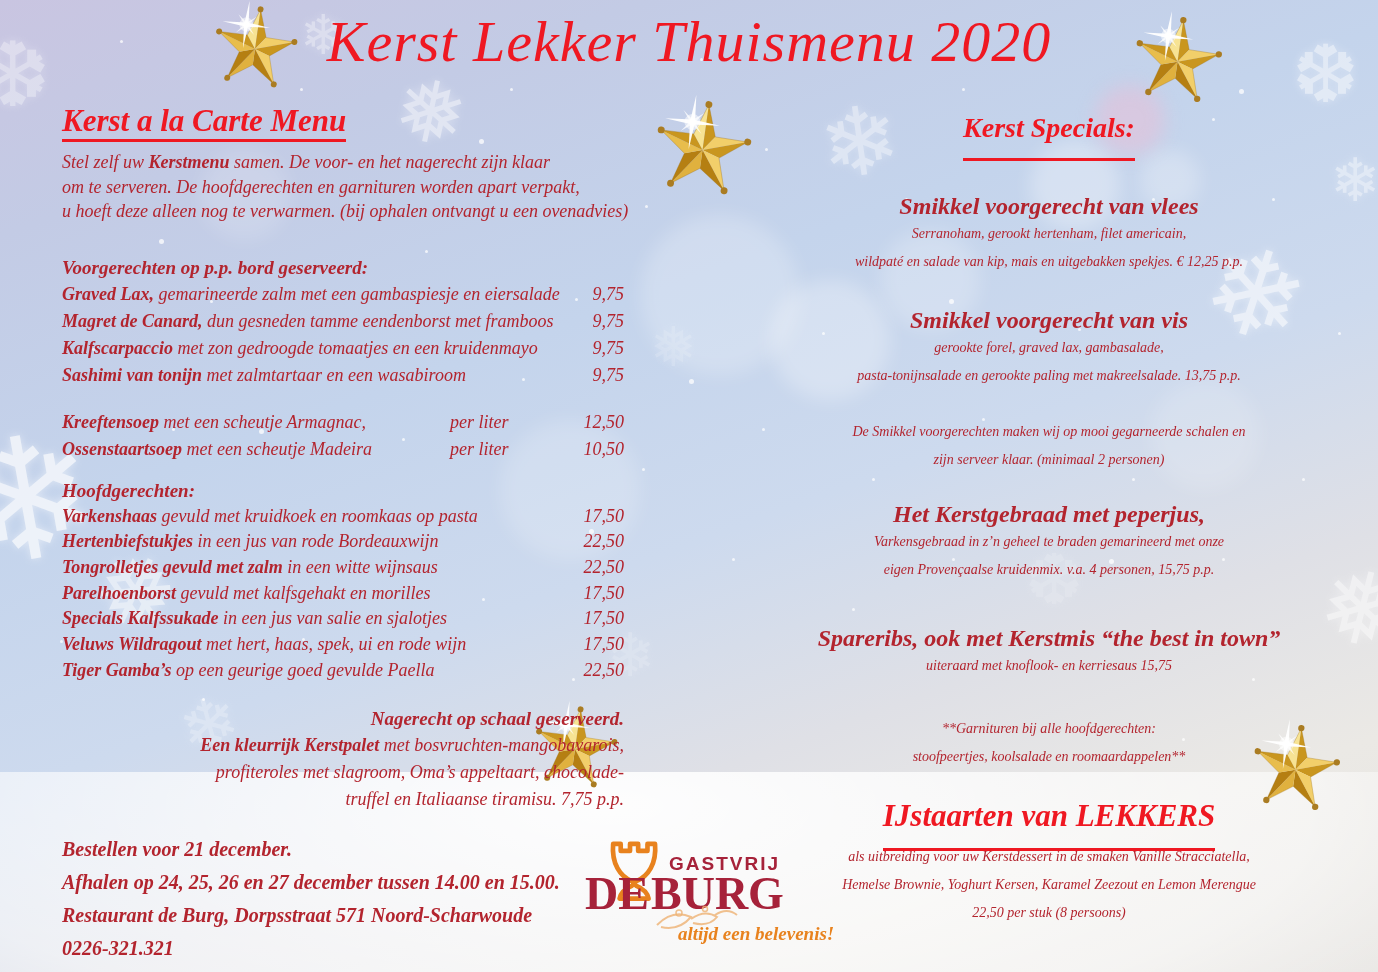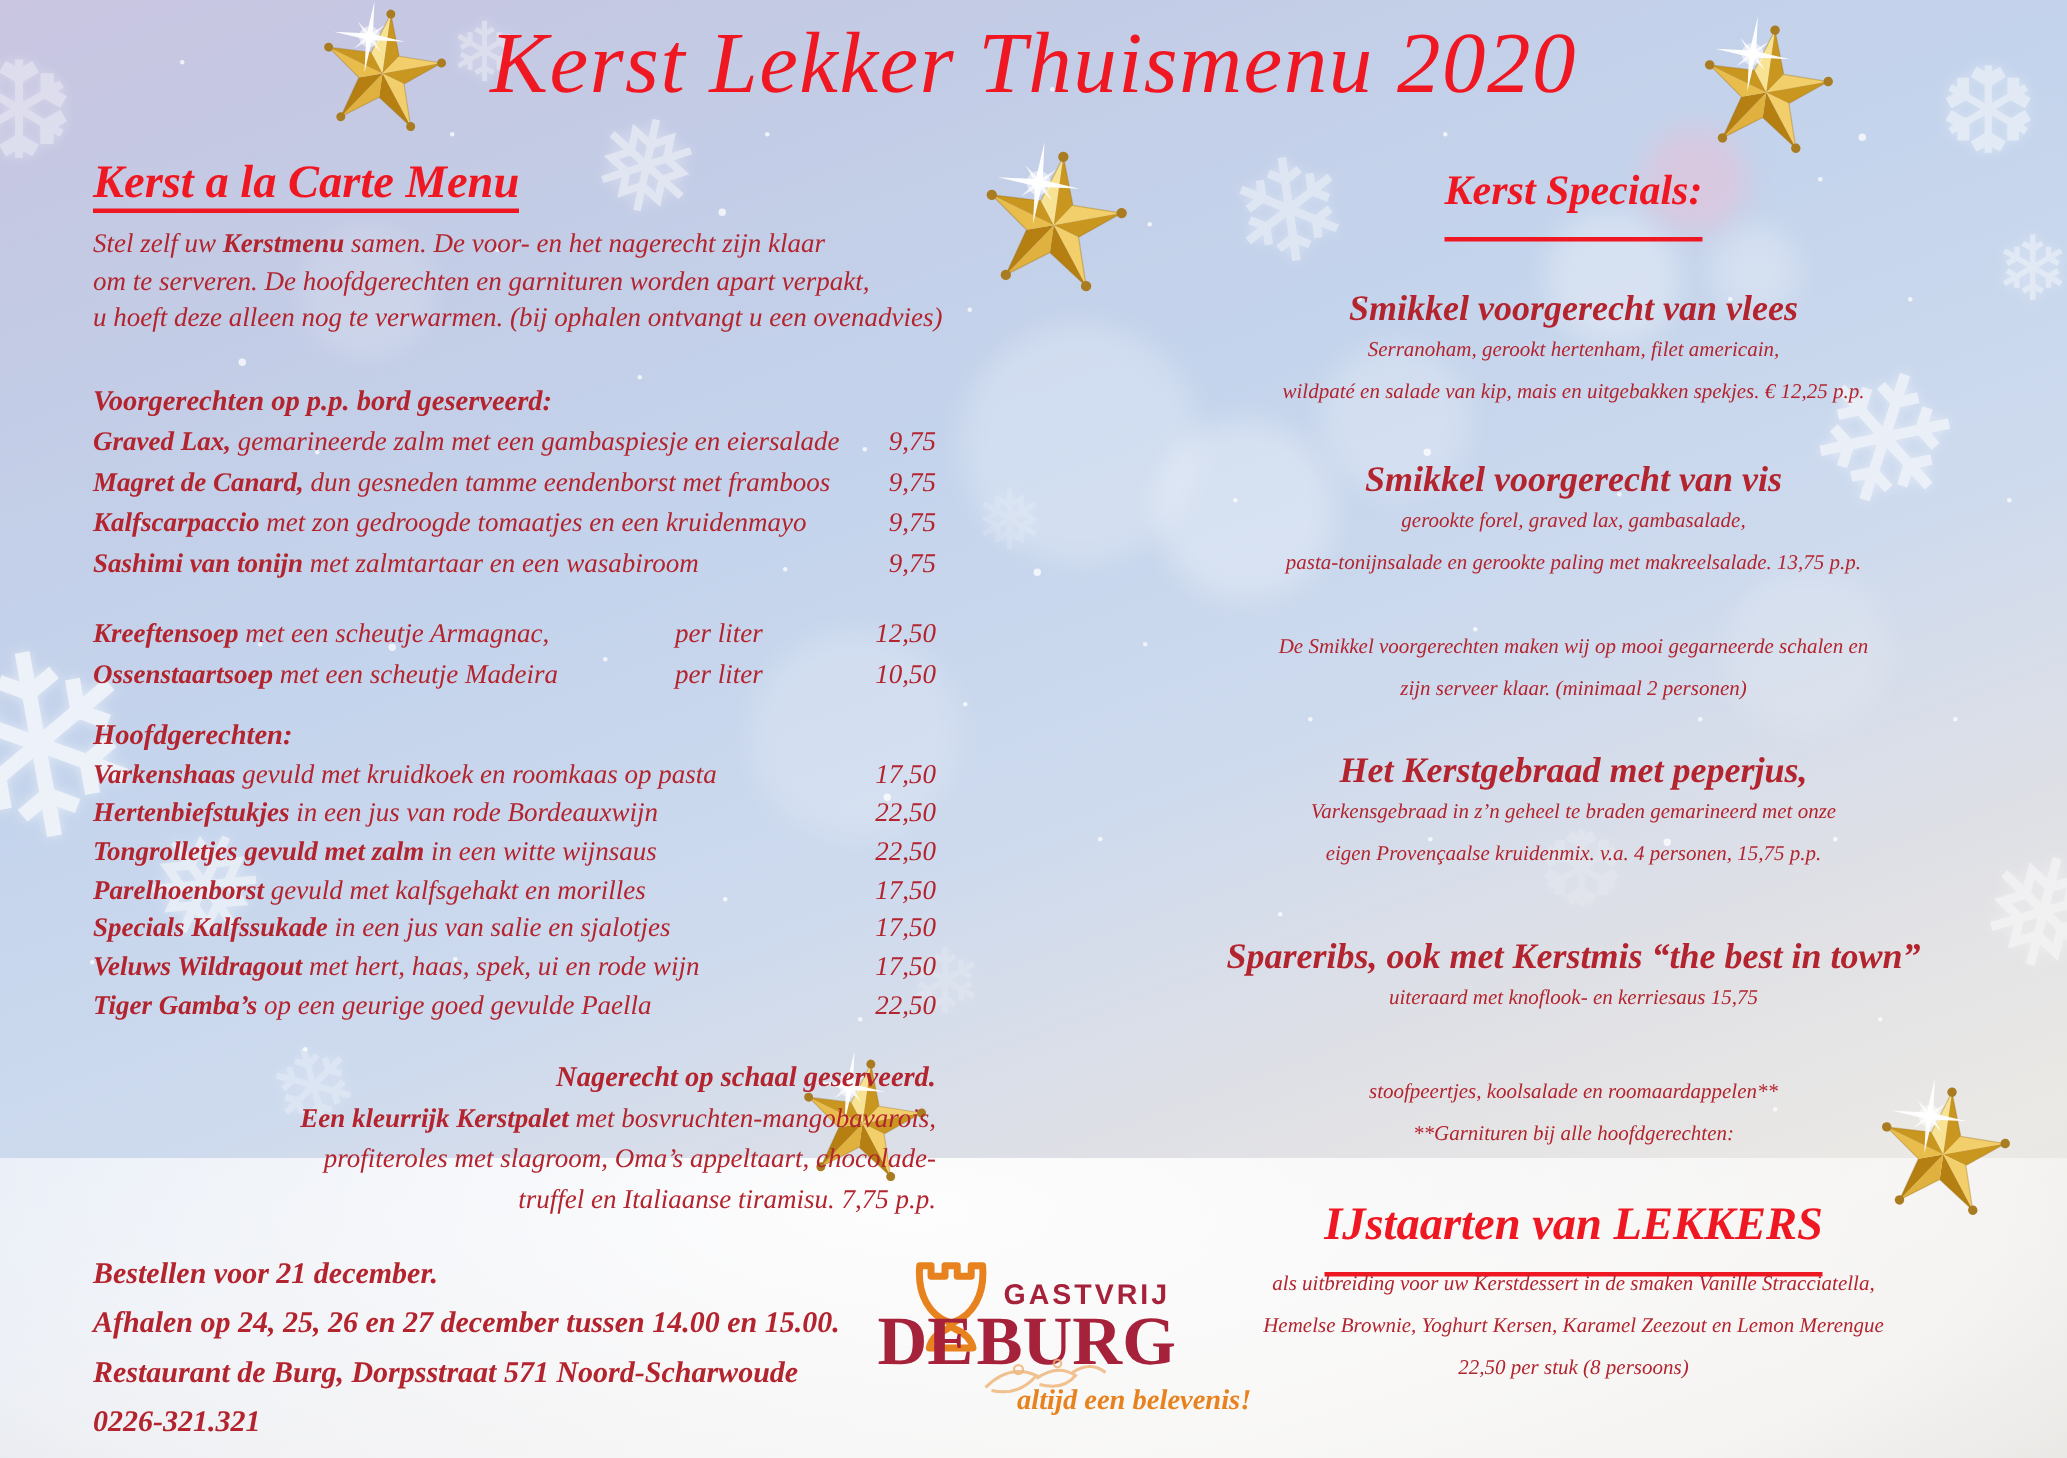--- a/index.html
+++ b/index.html
@@ -264,22 +264,22 @@
       <div class="r-line">Varkensgebraad in z’n geheel te braden gemarineerd met onze</div>
       <div class="r-line">eigen Provençaalse kruidenmix.  v.a. 4 personen,  15,75 p.p.</div>
     </div>
 
     <div class="rs4">
       <div class="r-title">Spareribs,  ook met Kerstmis  “the best in town”</div>
       <div class="r-line">uiteraard met knoflook- en kerriesaus 15,75</div>
     </div>
 
     <div class="rs-garn">
+      <div class="r-line">**Garnituren bij alle hoofdgerechten:</div>
       <div class="r-line">stoofpeertjes, koolsalade en roomaardappelen**</div>
-      <div class="r-line">**Garnituren bij alle hoofdgerechten:</div>
     </div>
 
     <div class="rs-ij">
       <h2 class="ij-head"><span>IJstaarten van LEKKERS</span></h2>
       <div class="r-line">als uitbreiding voor uw Kerstdessert in de smaken Vanille Stracciatella,</div>
       <div class="r-line">Hemelse Brownie, Yoghurt Kersen, Karamel Zeezout en Lemon Merengue</div>
       <div class="r-line">22,50 per stuk (8 persoons)</div>
     </div>
   </div>
 

